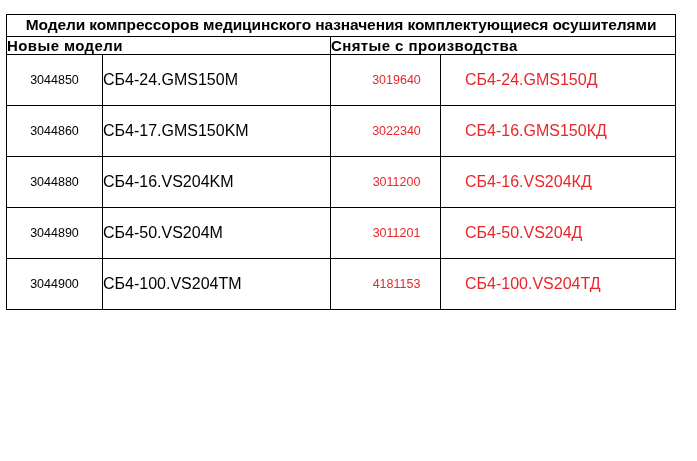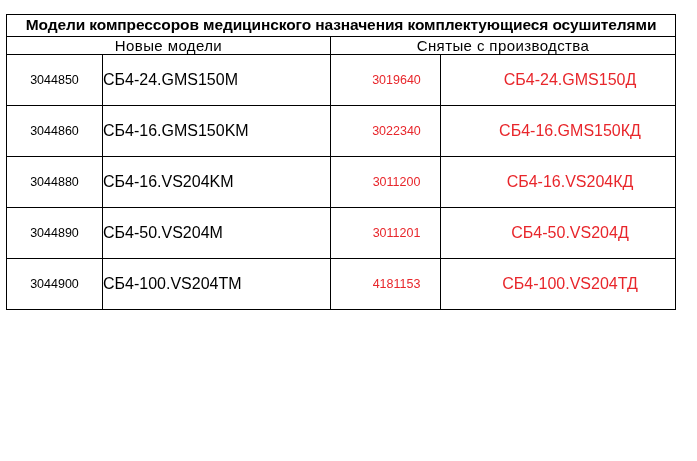--- a/index.html
+++ b/index.html
@@ -33,24 +33,24 @@
   }
   .title-cell {
     text-align: center;
     font-weight: bold;
     font-size: 15.5px;
     line-height: 1.35;
     padding: 9px 14px 10px 14px;
     letter-spacing: -0.1px;
   }
   .subhead-cell {
-    text-align: center;
+    text-align: left;
     font-size: 15px;
     padding: 11px 4px 11px 4px;
-    font-weight: normal;
+    font-weight: bold;
     letter-spacing: 0.4px;
   }
   .code-cell {
     font-size: 12.5px;
     padding: 8px 0 8px 10px;
     text-align: center;
     white-space: nowrap;
   }
   .model-cell {
     font-size: 16px;
@@ -61,21 +61,20 @@
   }
   .code-cell.old {
     color: #e8262b;
     padding-left: 22px;
     font-size: 12.5px;
   }
   .model-cell.old {
     color: #e8262b;
     font-size: 16px;
     padding-left: 24px;
-    text-align: center;
   }
   tr.data-row > td {
     height: 50px;
   }
   col.c1 { width: 96px; }
   col.c2 { width: 228px; }
   col.c3 { width: 110px; }
   col.c4 { width: 235px; }
 </style>
 </head>
@@ -100,21 +99,21 @@
 
       <tr class="data-row">
         <td class="code-cell">3044850</td>
         <td class="model-cell">СБ4-24.GMS150M</td>
         <td class="code-cell old">3019640</td>
         <td class="model-cell old">СБ4-24.GMS150Д</td>
       </tr>
 
       <tr class="data-row">
         <td class="code-cell">3044860</td>
-        <td class="model-cell">СБ4-16.GMS150KM</td>
+        <td class="model-cell">СБ4-17.GMS150KM</td>
         <td class="code-cell old">3022340</td>
         <td class="model-cell old">СБ4-16.GMS150КД</td>
       </tr>
 
 
       <tr class="data-row">
         <td class="code-cell">3044880</td>
         <td class="model-cell">СБ4-16.VS204KM</td>
         <td class="code-cell old">3011200</td>
         <td class="model-cell old">СБ4-16.VS204КД</td>

